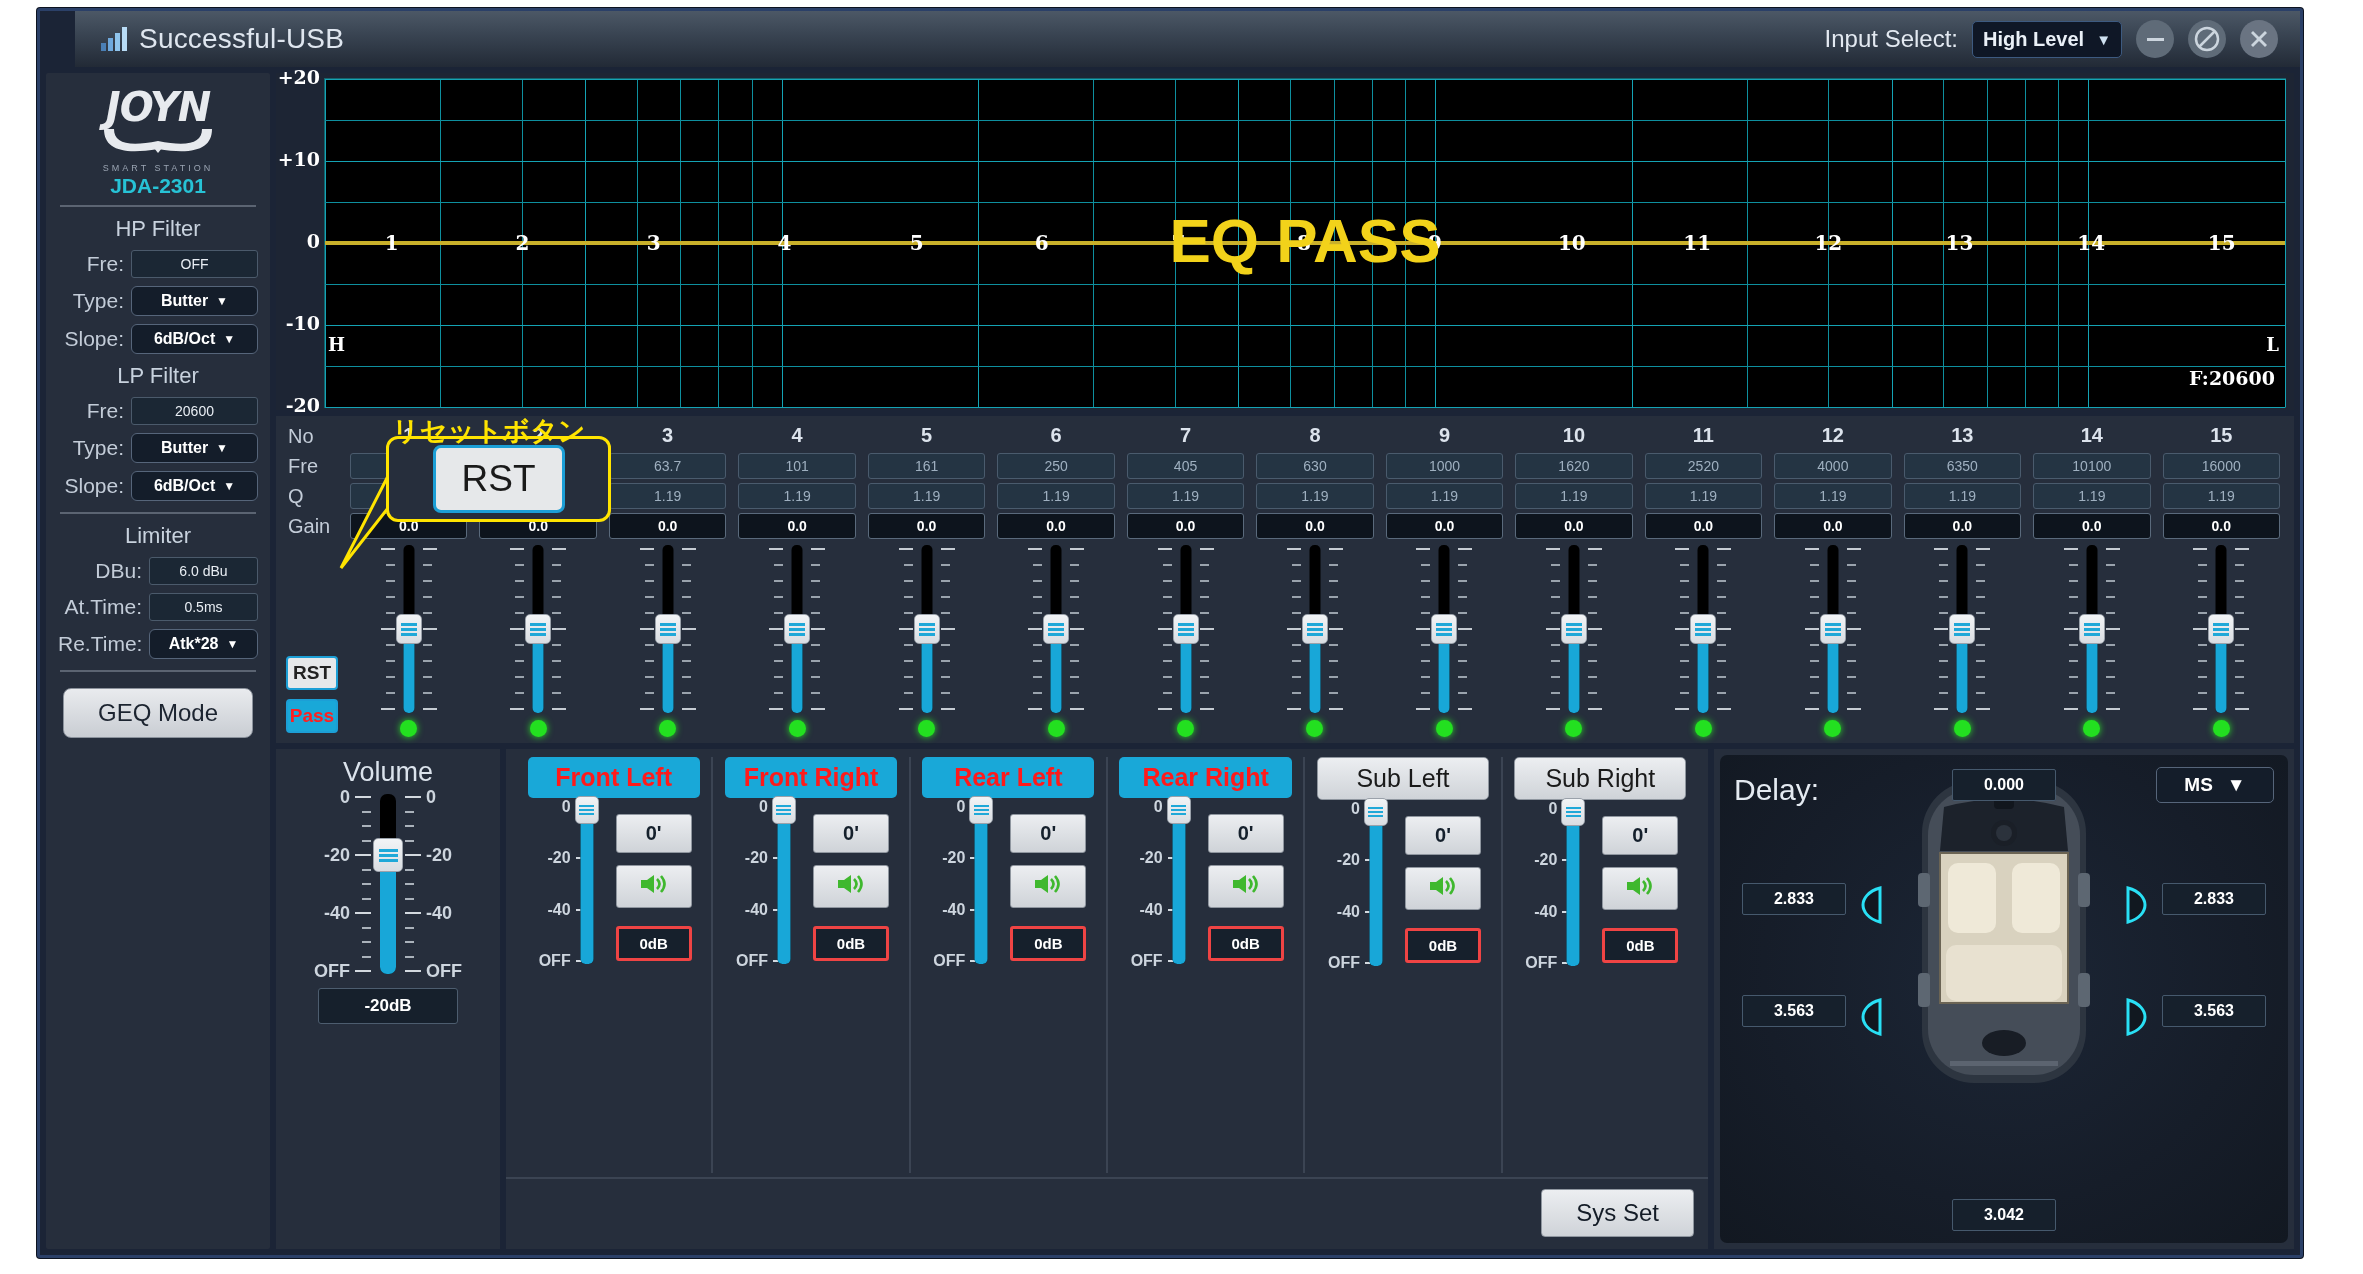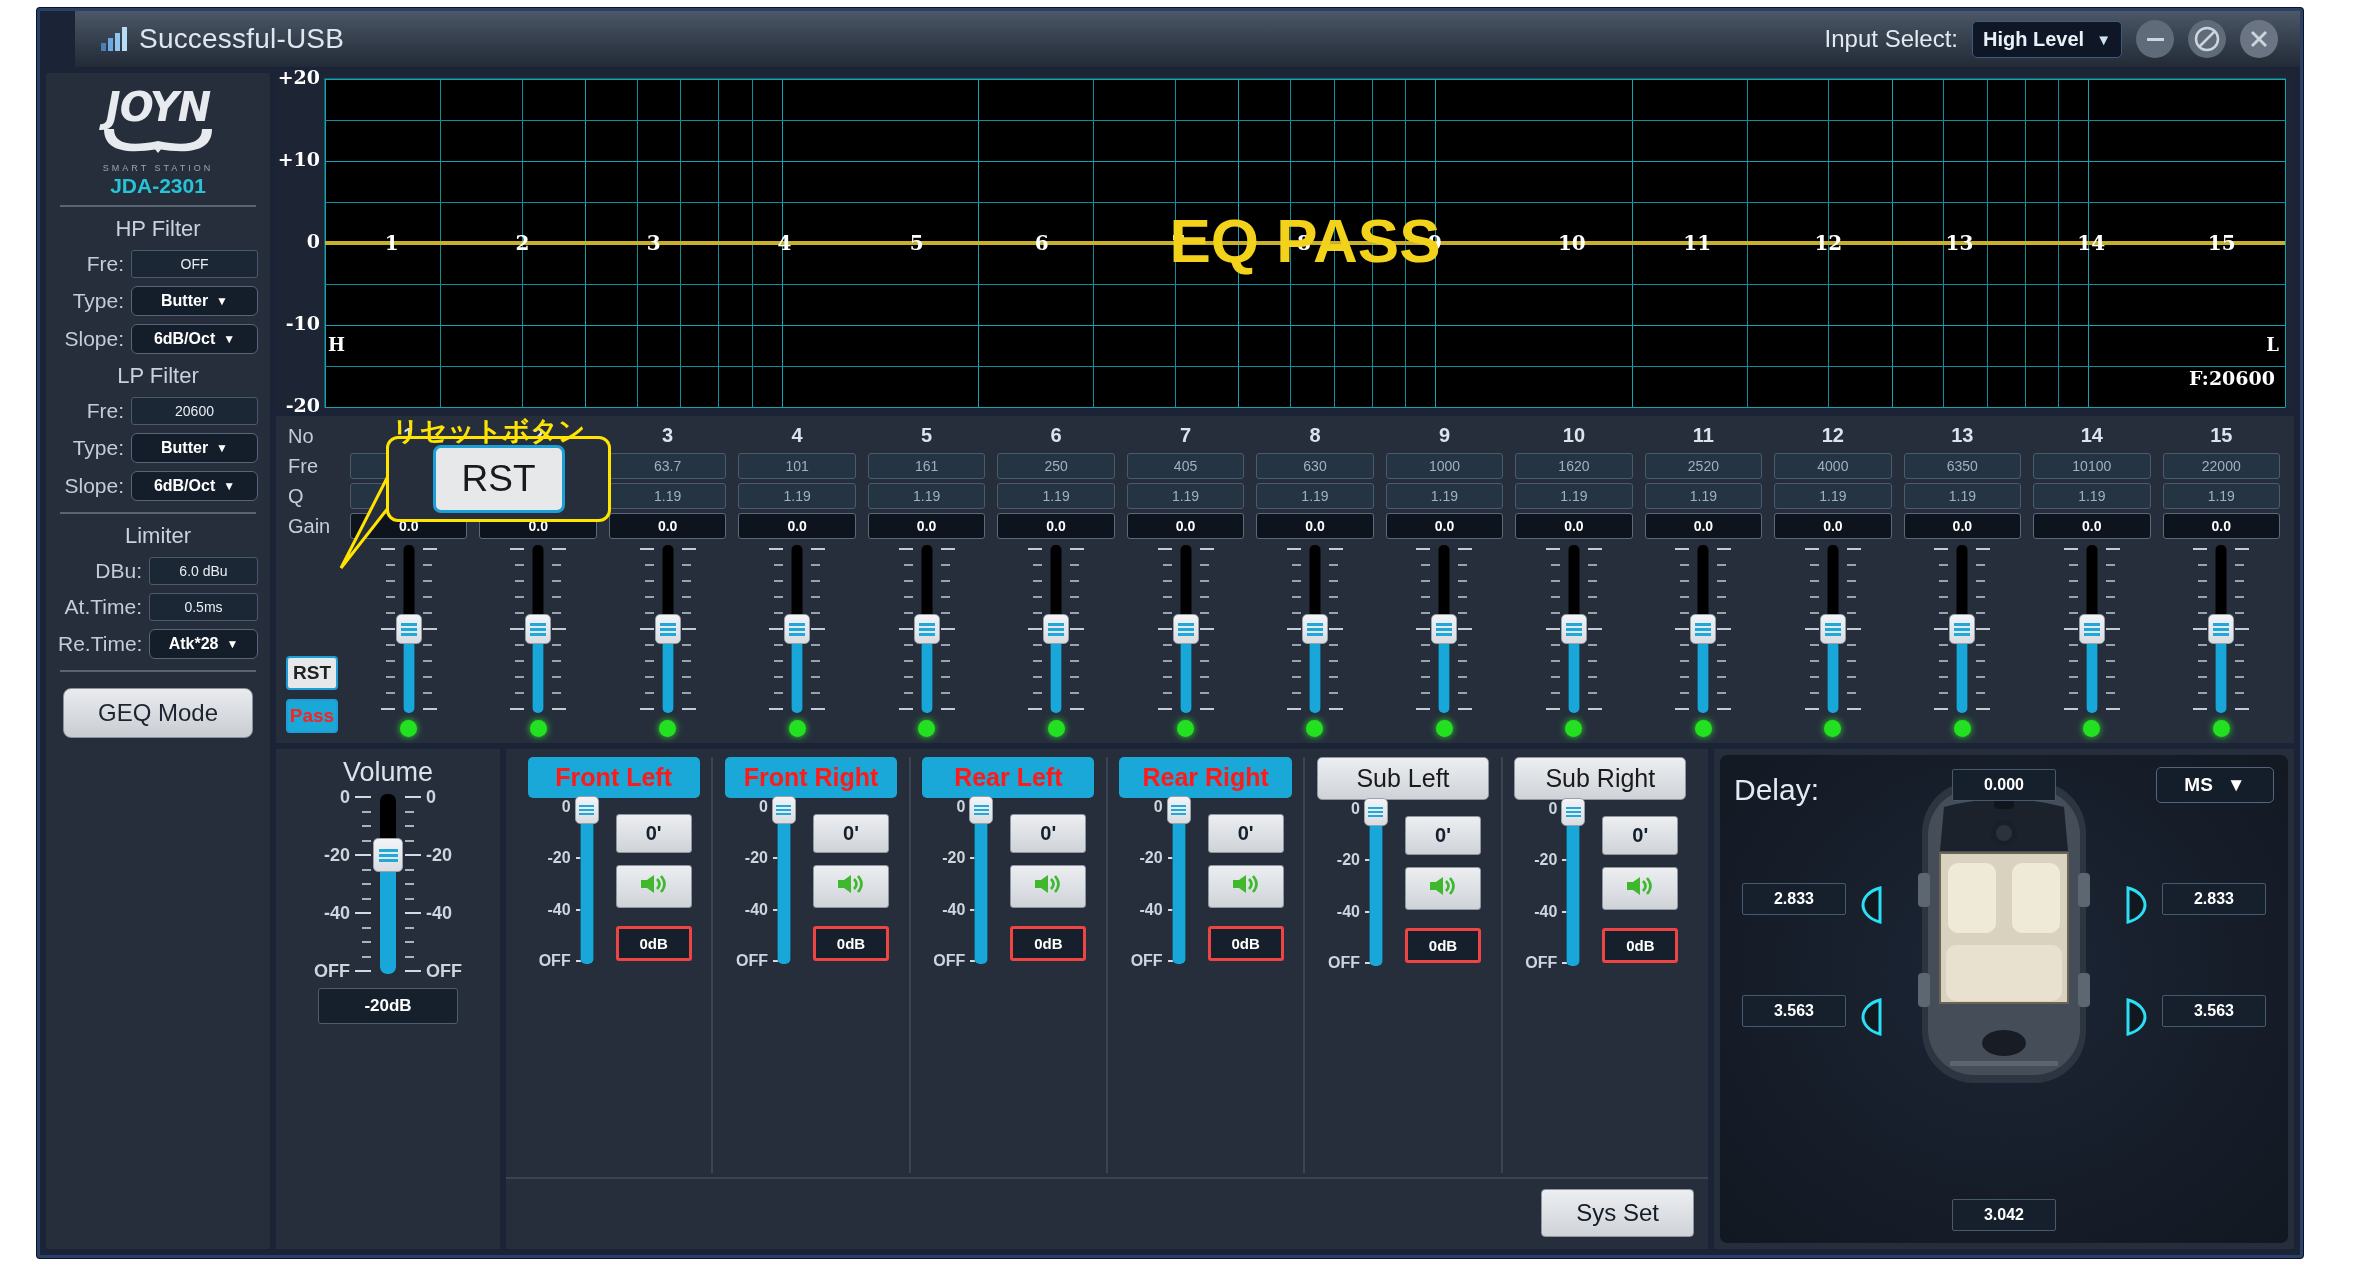--- a/index.html
+++ b/index.html
@@ -509,21 +509,21 @@
             <div class="cell">161</div>
             <div class="cell">250</div>
             <div class="cell">405</div>
             <div class="cell">630</div>
             <div class="cell">1000</div>
             <div class="cell">1620</div>
             <div class="cell">2520</div>
             <div class="cell">4000</div>
             <div class="cell">6350</div>
             <div class="cell">10100</div>
-            <div class="cell">22000</div>
+            <div class="cell">16000</div>
             <div class="rowlab">Q</div>
             <div class="cell">1.19</div>
             <div class="cell">1.19</div>
             <div class="cell">1.19</div>
             <div class="cell">1.19</div>
             <div class="cell">1.19</div>
             <div class="cell">1.19</div>
             <div class="cell">1.19</div>
             <div class="cell">1.19</div>
             <div class="cell">1.19</div>

